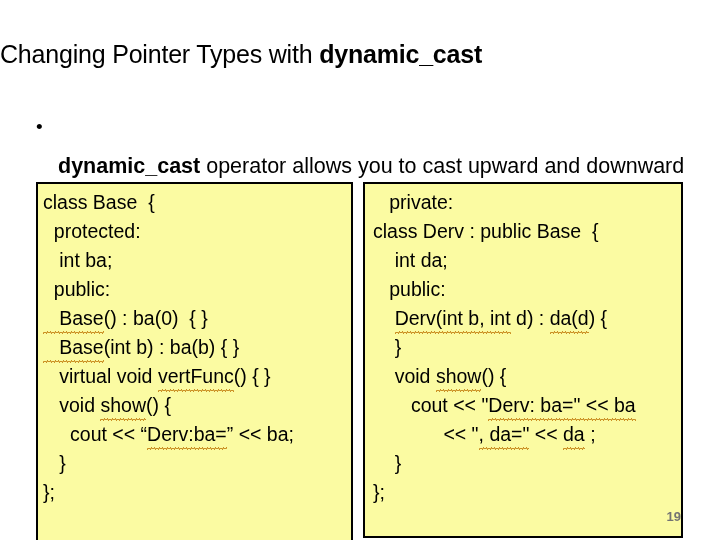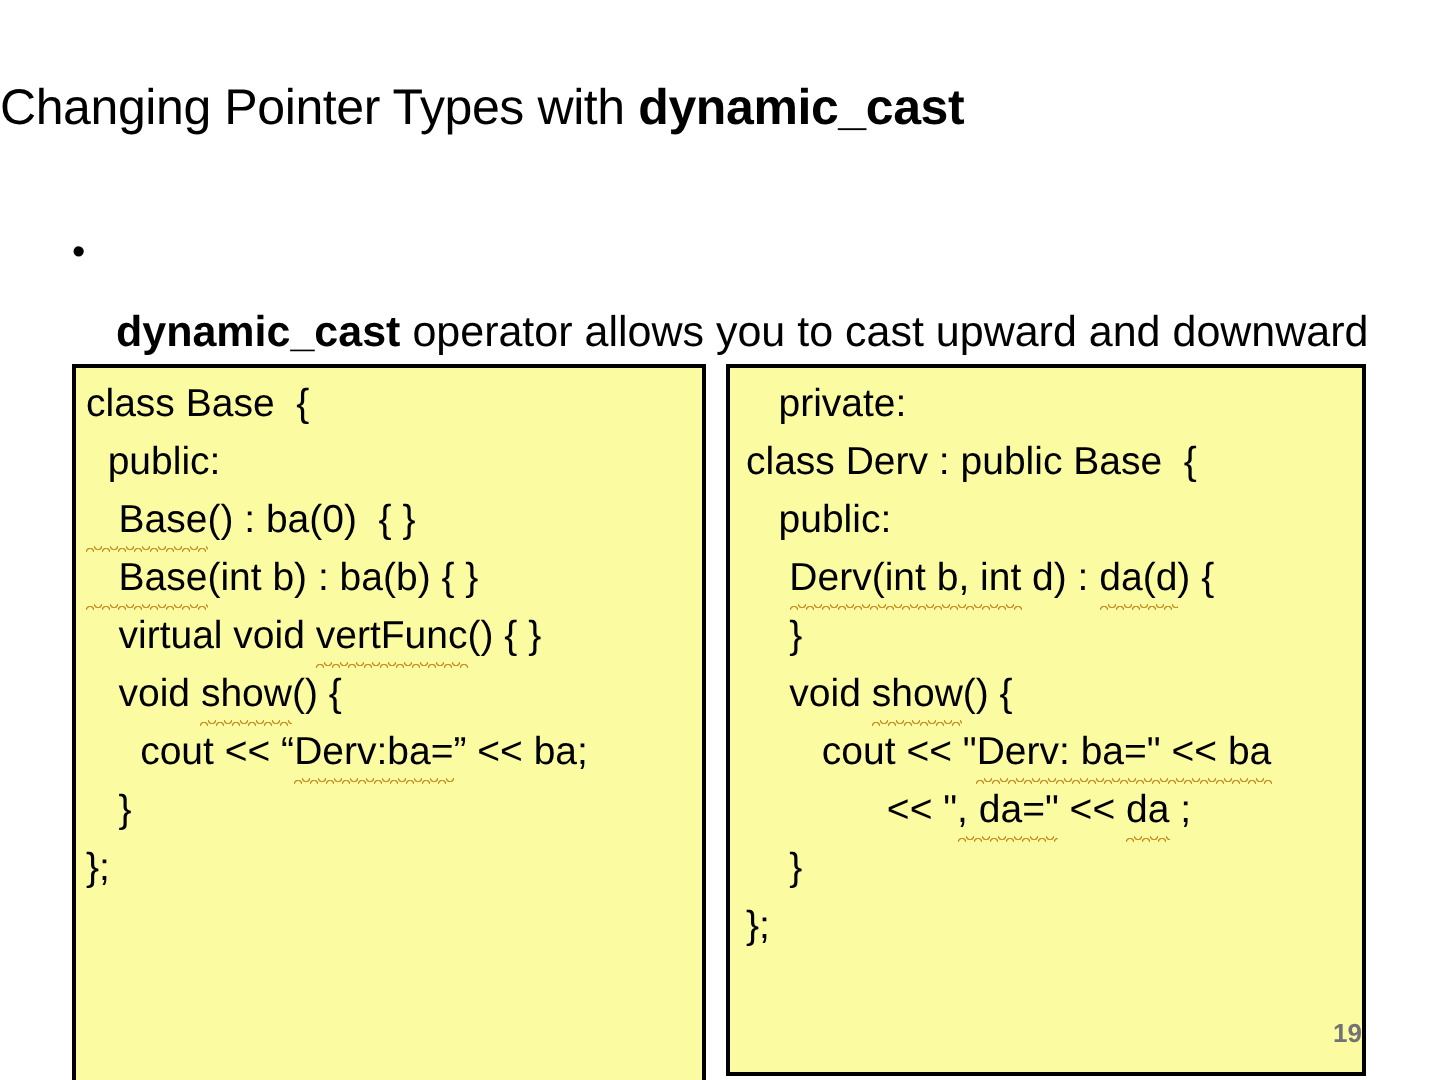--- a/index.html
+++ b/index.html
@@ -142,35 +142,38 @@
 <div id="bullet-list">
   <div class="bullet-row">
     <span class="bullet-dot">•</span>
     <span class="bullet-text"><span class="bold">dynamic_cast</span><span> operator allows you to cast upward and downward in the inheritance tree</span></span>
   </div>
 </div>
 
 <div class="code-box" id="code-box-base">
   <div class="code-lines">
     <div class="code-line">class Base  {</div>
+    <div class="code-line">  protected:</div>
+    <div class="code-line">   int ba;</div>
     <div class="code-line">  public:</div>
     <div class="code-line"><span class="sq">&nbsp;&nbsp;&nbsp;Base</span><span>() : ba(0)  { }</span></div>
     <div class="code-line"><span class="sq">&nbsp;&nbsp;&nbsp;Base</span><span>(int b) : ba(b) { }</span></div>
     <div class="code-line"><span>&nbsp;&nbsp;&nbsp;virtual void </span><span class="sq">vertFunc</span><span>() { }</span></div>
     <div class="code-line"><span>&nbsp;&nbsp;&nbsp;void </span><span class="sq">show</span><span>() {</span></div>
     <div class="code-line"><span>&nbsp;&nbsp;&nbsp;&nbsp;&nbsp;cout &lt;&lt; “</span><span class="sq">Derv:ba=</span><span>” &lt;&lt; ba;</span></div>
     <div class="code-line">   }</div>
     <div class="code-line">};</div>
   </div>
 </div>
 
 <div class="code-box" id="code-box-derv">
   <div class="code-lines">
     <div class="code-line">   private:</div>
     <div class="code-line">class Derv : public Base  {</div>
+    <div class="code-line">    int da;</div>
     <div class="code-line">   public:</div>
     <div class="code-line"><span>&nbsp;&nbsp;&nbsp;&nbsp;</span><span class="sq">Derv(int b, int</span><span> d) : </span><span class="sq">da(d</span><span>) {</span></div>
     <div class="code-line">    }</div>
     <div class="code-line"><span>&nbsp;&nbsp;&nbsp;&nbsp;void </span><span class="sq">show</span><span>() {</span></div>
     <div class="code-line"><span>&nbsp;&nbsp;&nbsp;&nbsp;&nbsp;&nbsp;&nbsp;cout &lt;&lt; "</span><span class="sq">Derv: ba=" &lt;&lt; ba</span></div>
     <div class="code-line"><span>&nbsp;&nbsp;&nbsp;&nbsp;&nbsp;&nbsp;&nbsp;&nbsp;&nbsp;&nbsp;&nbsp;&nbsp;&nbsp;&lt;&lt; "</span><span class="sq">, da="</span><span> &lt;&lt; </span><span class="sq">da</span><span> ;</span></div>
     <div class="code-line">    }</div>
     <div class="code-line">};</div>
   </div>
 </div>

